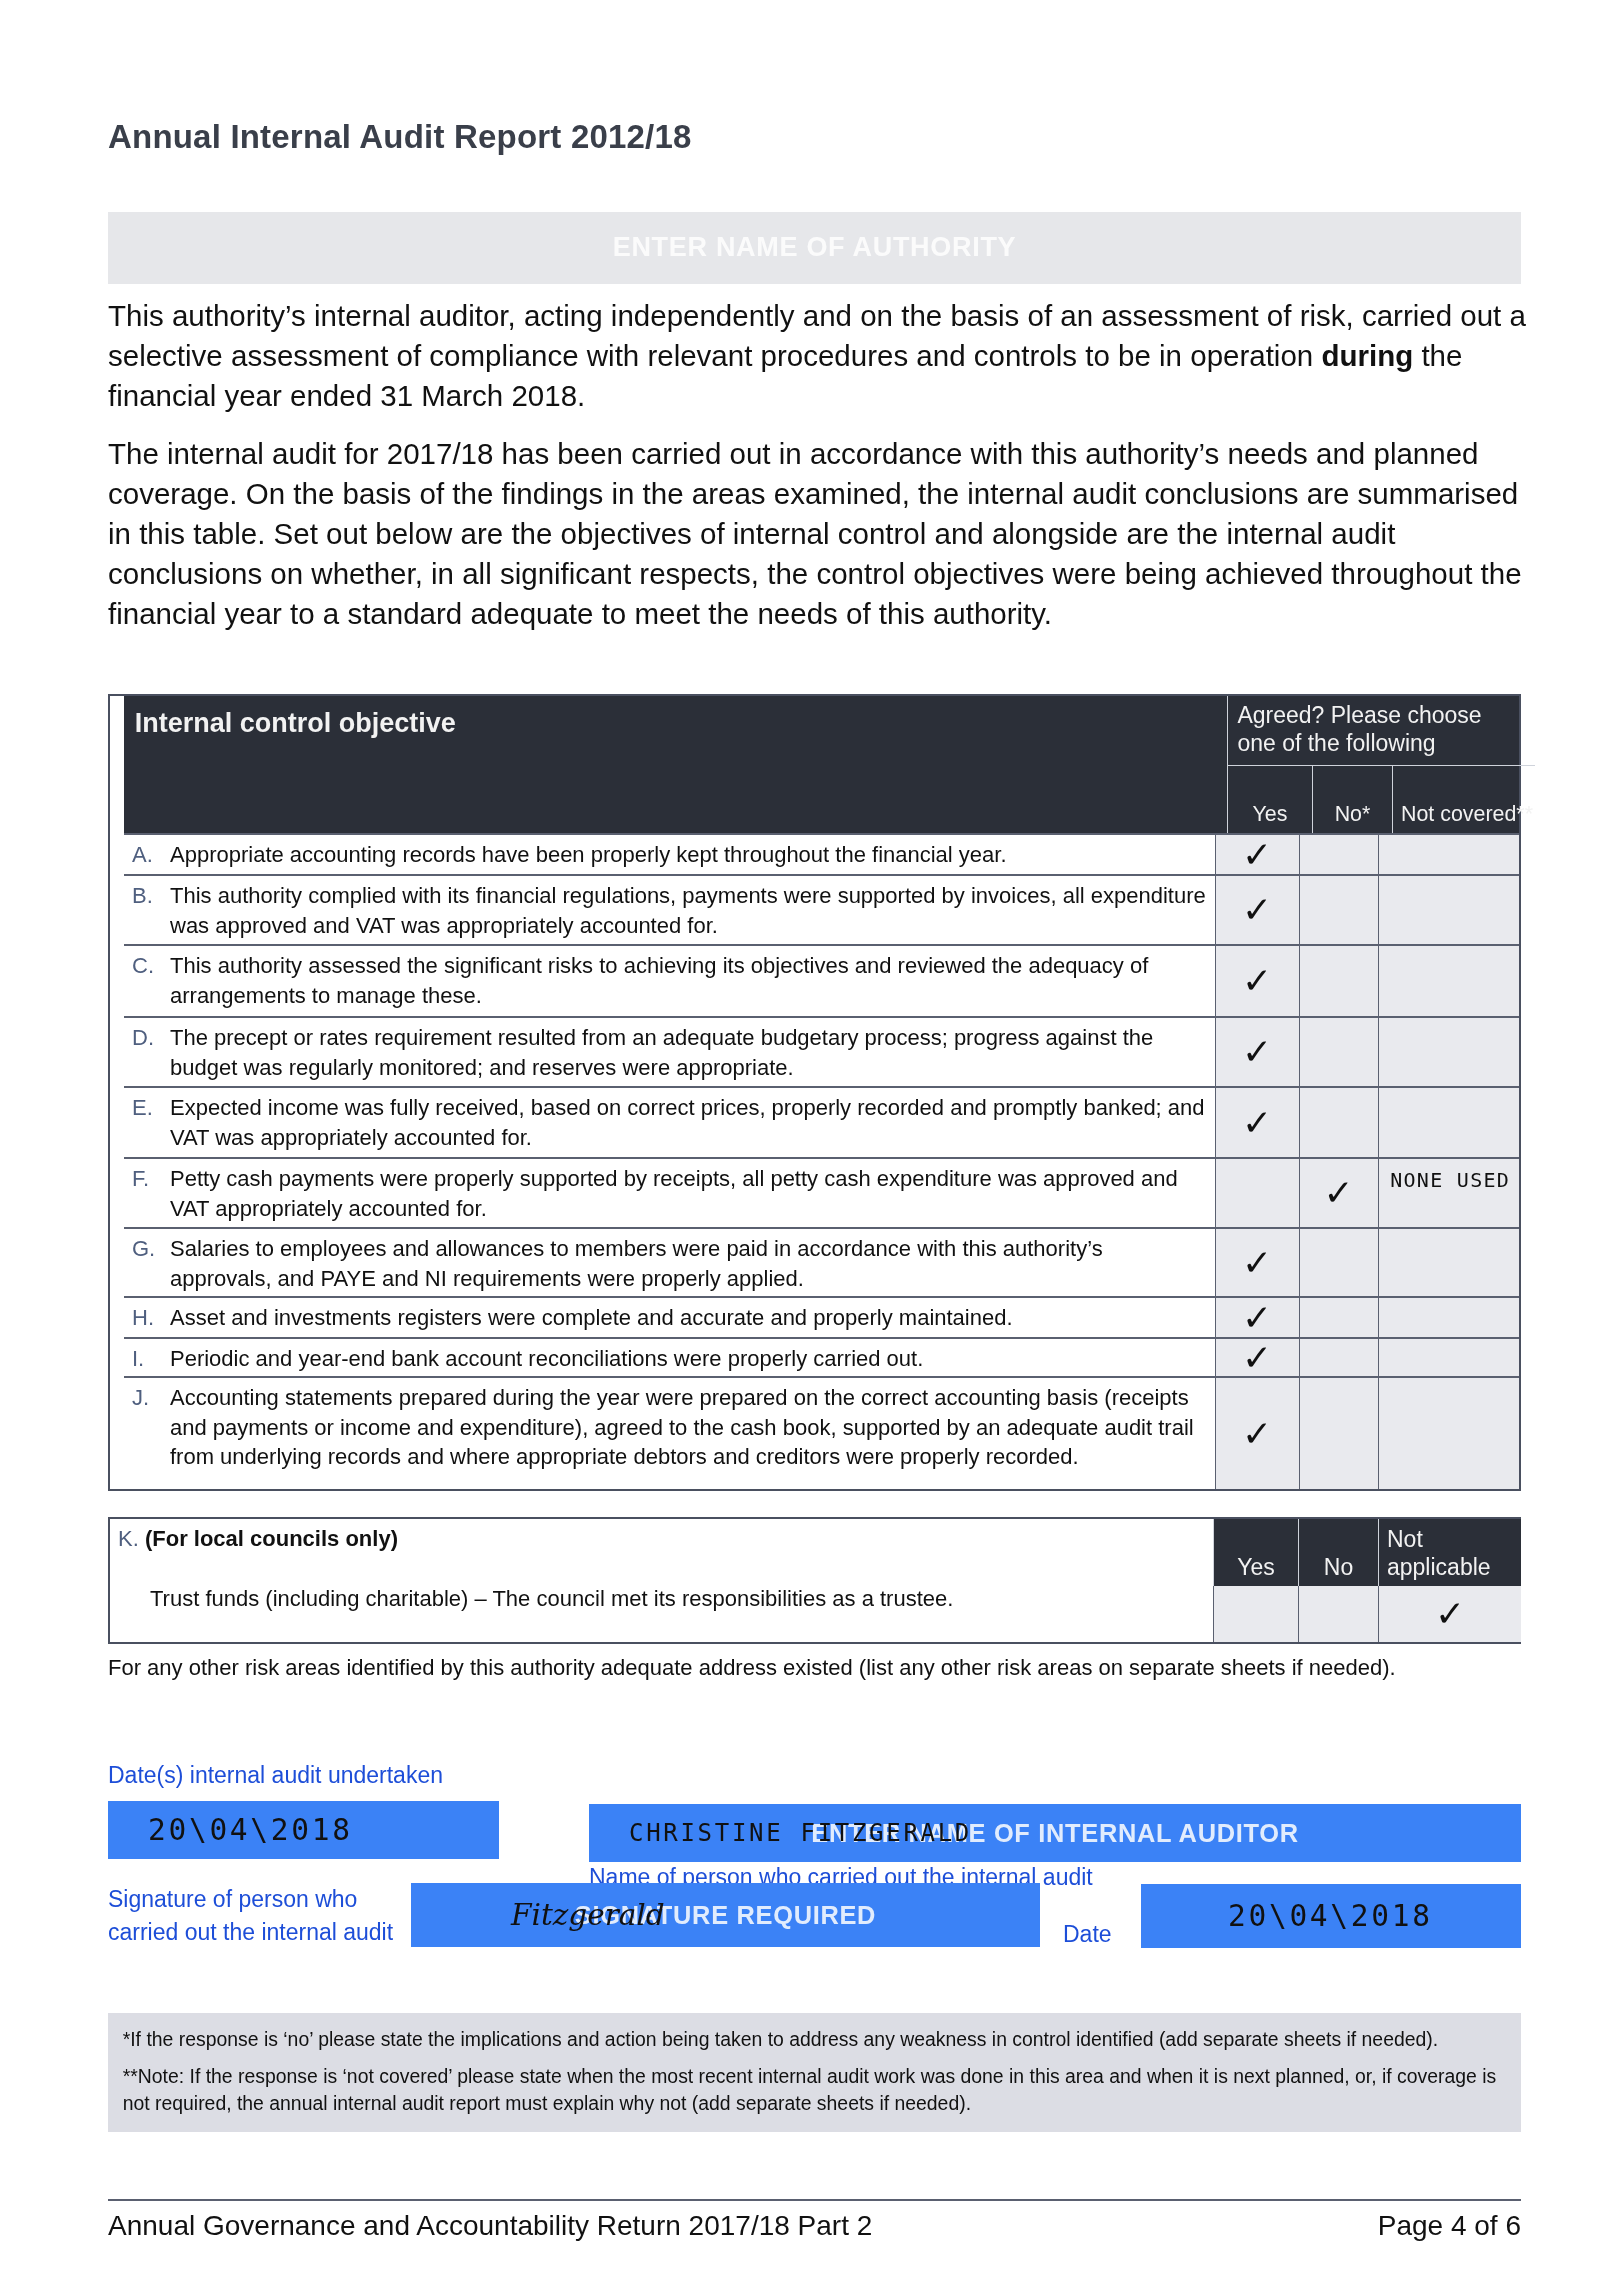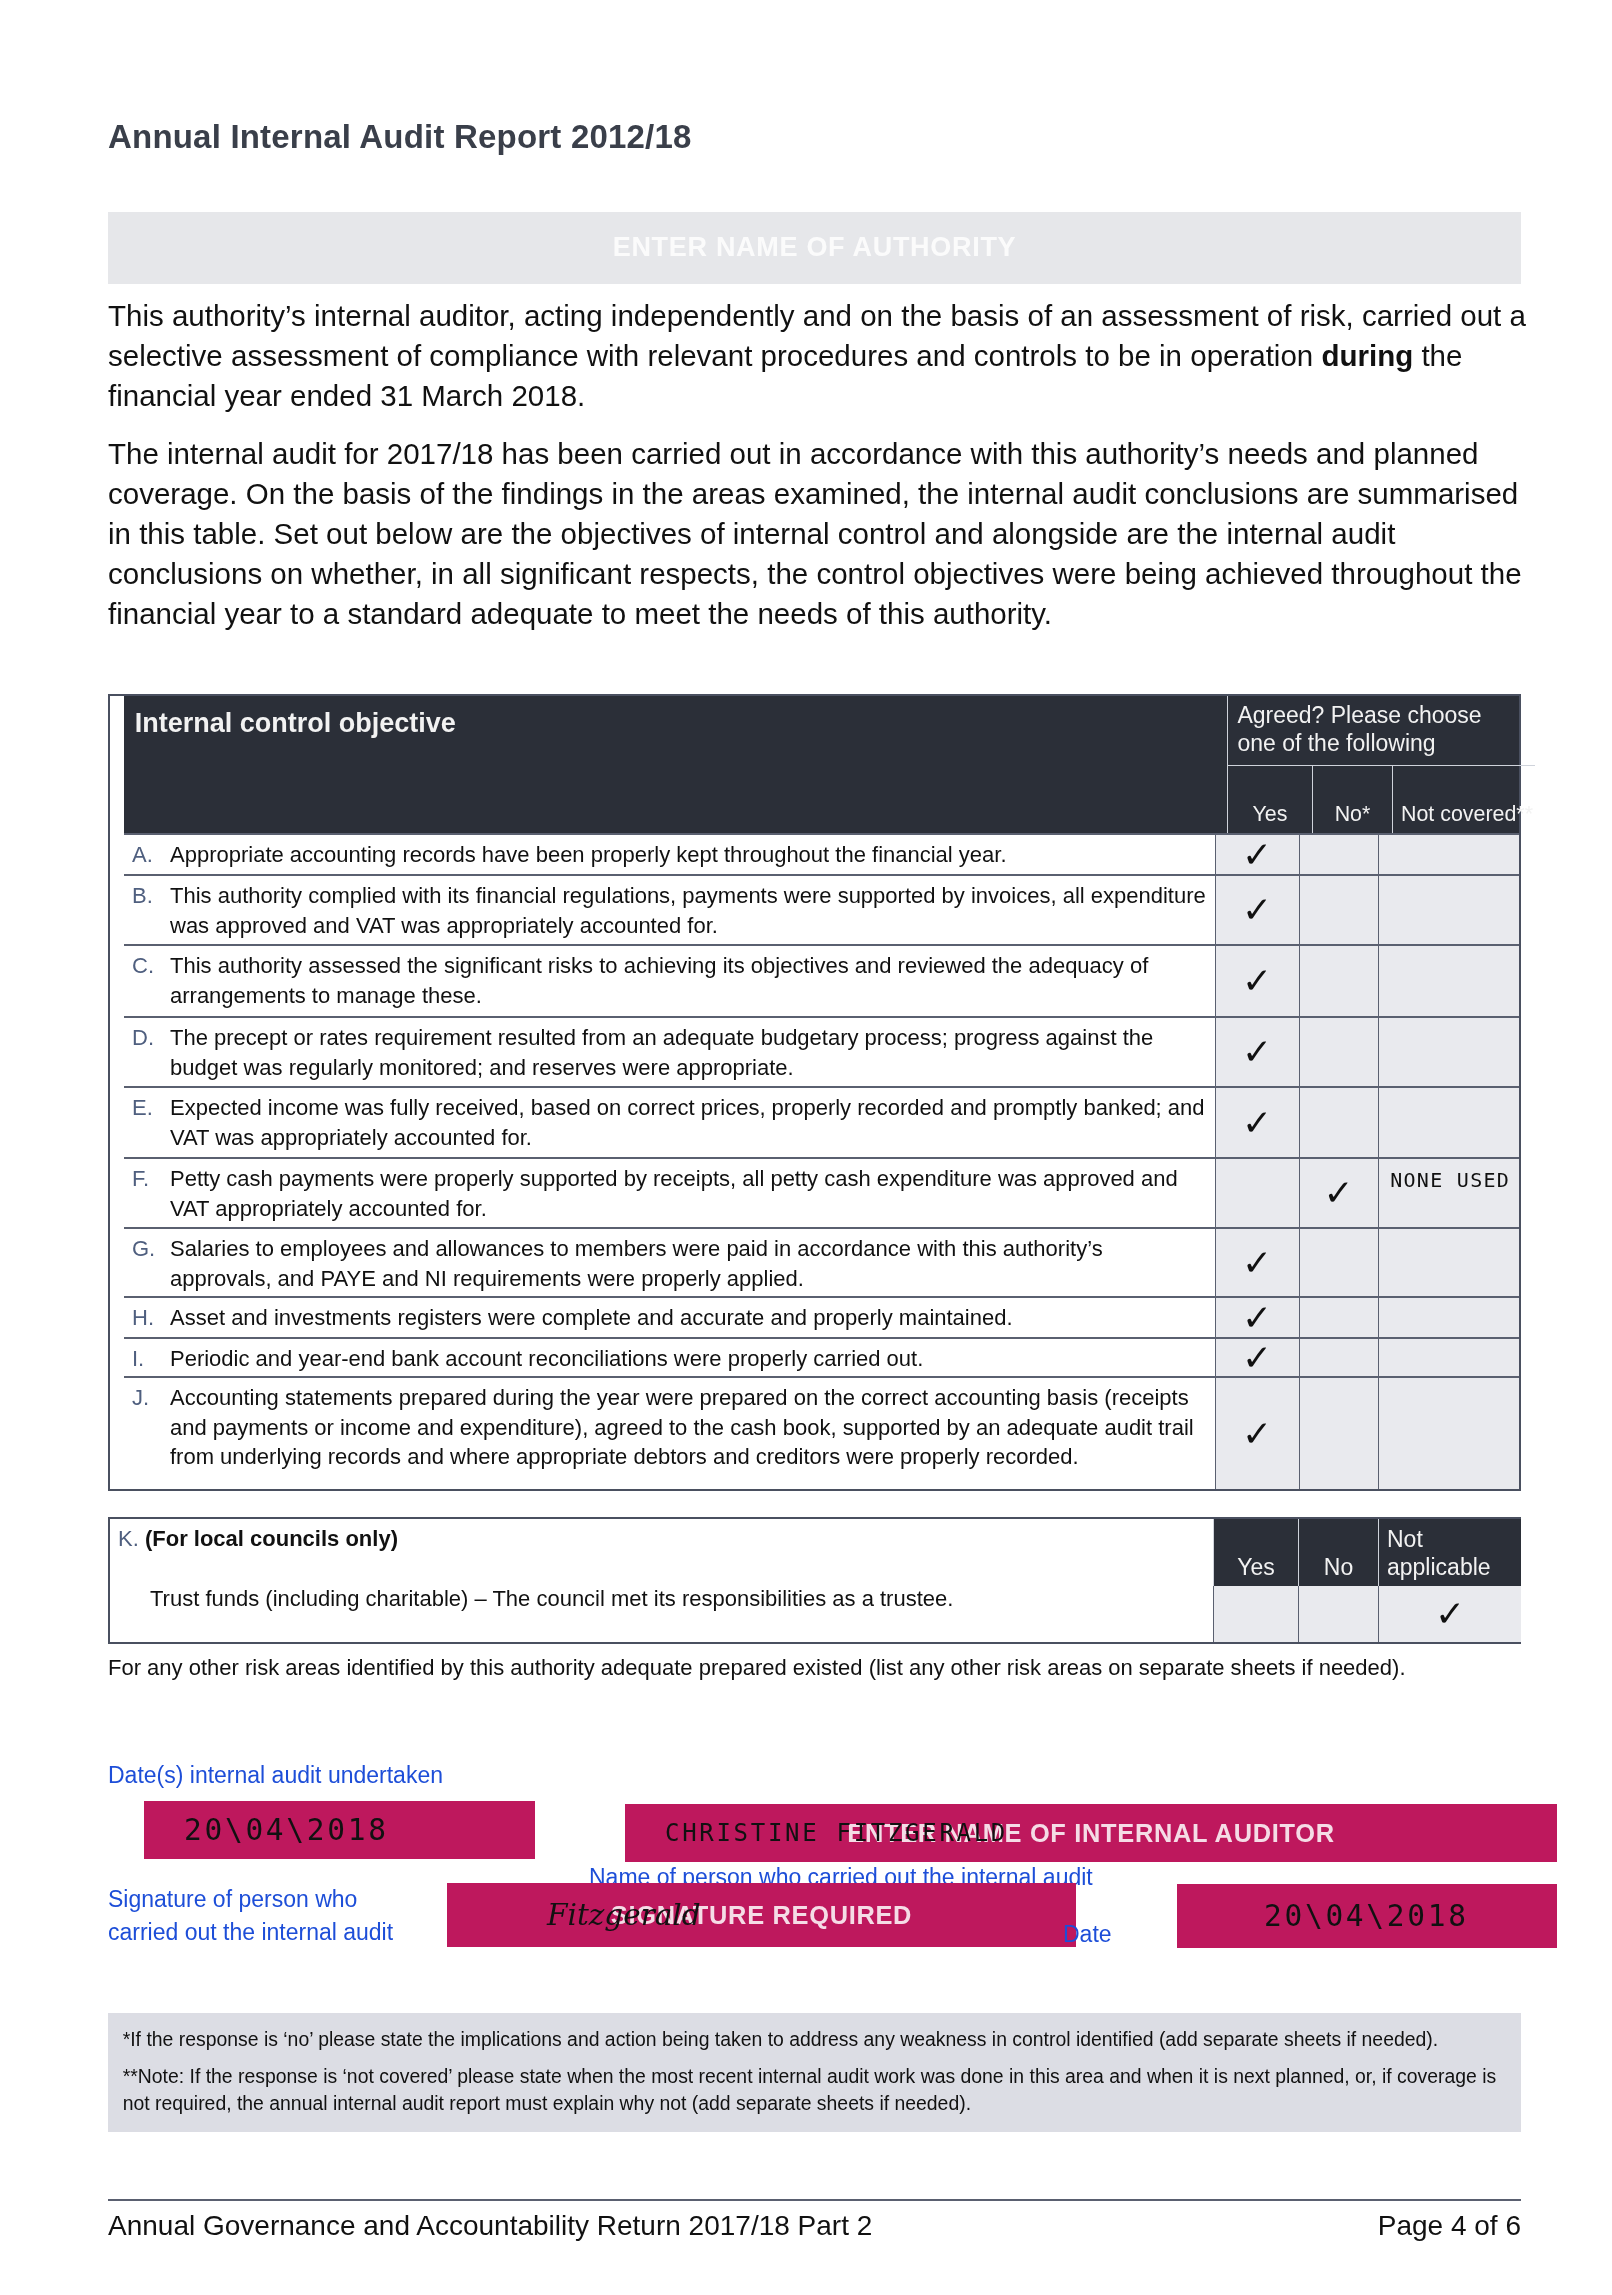--- a/index.html
+++ b/index.html
@@ -56,21 +56,21 @@
   .kbox .khead span { position: absolute; bottom: 5.4px; left: 0; right: 0; text-align: center; }
   .kbox .kcell { position: absolute; top: 67px; height: 56px; background: #e9eaee; border-left: 1.3px solid #5a6070; box-sizing: border-box; }
   .k-yes { left: 1103px; width: 85px; }
   .k-no { left: 1188px; width: 80px; }
   .k-na { left: 1268px; width: 143px; padding-left: 26px; }
   .kbox .khead.k-na span { text-align: left; left: 8px; }
 
   .other { left: 108px; top: 1653px; width: 1420px; font-size: 22px; line-height: 29.5px; }
 
   .lbl { font-size: 23px; color: #1d4ed8; }
-  .field { background: #be185d; margin-left: 36px; }
+  .field { background: #3b82f6; }
   .field .ph { position: absolute; left: 0; right: 0; top: 50%; transform: translateY(-50%); text-align: center;
        font-size: 25.4px; font-weight: bold; color: #ffffff; opacity: 0.85; letter-spacing: 0.7px; }
   .field .val { position: absolute; top: 50%; transform: translateY(-50%); font-family: "DejaVu Sans Mono", monospace;
        color: #111; letter-spacing: 2.7px; }
 
   .notes { left: 108px; top: 2013px; width: 1413px; height: 119px; background: #dcdde4; box-sizing: border-box;
        padding: 13.4px 14.7px; font-size: 19.4px; line-height: 27px; }
   .notes p { margin: 0 0 9.4px 0; }
 
   .footer-rule { left: 108px; top: 2199px; width: 1413px; height: 2px; background: #5a6070; }
@@ -201,21 +201,21 @@
   <div class="khead k-na">
       <span>Not applicable</span>
     </div>
   <div class="kcell k-yes" id="k-yes"></div>
   <div class="kcell k-no" id="k-no"></div>
   <div class="kcell k-na" id="k-not_applicable">
       <span class="mark">✓</span>
     </div>
 </div>
 
-<div class="abs other">For any other risk areas identified by this authority adequate prepared existed (list any other risk areas on separate sheets if needed).</div>
+<div class="abs other">For any other risk areas identified by this authority adequate address existed (list any other risk areas on separate sheets if needed).</div>
 
 <div class="abs lbl" style="left:108px; top:1762px;">Date(s) internal audit undertaken</div>
 <div class="abs field" style="left:108px; top:1801px; width:391px; height:58px;">
   <div class="val" style="left:40px; font-size:29.5px;">20\04\2018</div>
 </div>
 
 <div class="abs lbl" style="left:589px; top:1864px;">Name of person who carried out the internal audit</div>
 <div class="abs field" style="left:589px; top:1804px; width:932px; height:58px;">
   <div class="ph">ENTER NAME OF INTERNAL AUDITOR</div>
   <div class="val" style="left:40px; font-size:24px;">CHRISTINE FITZGERALD</div>

